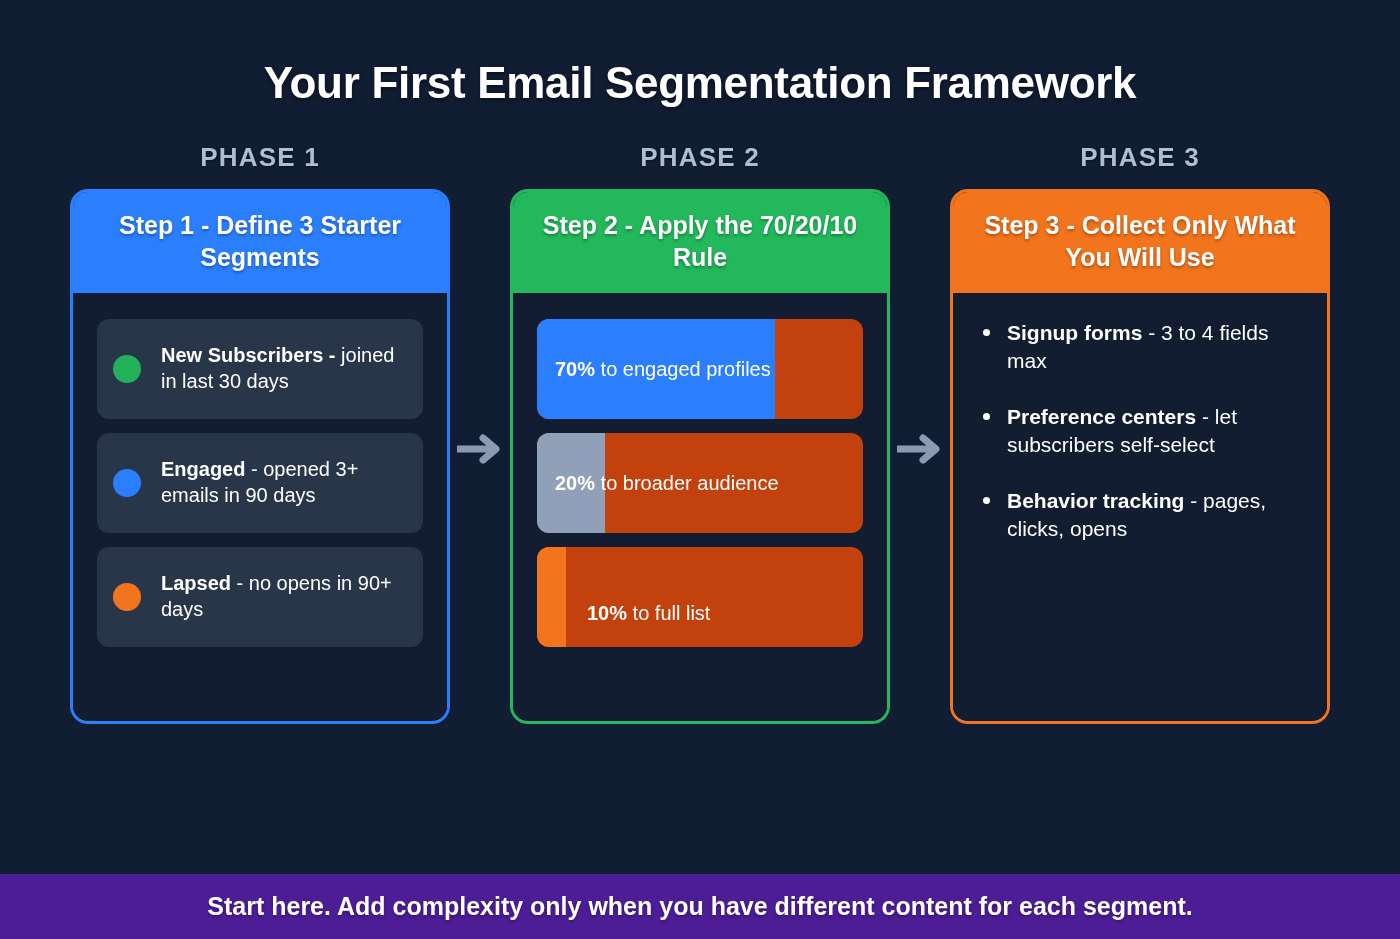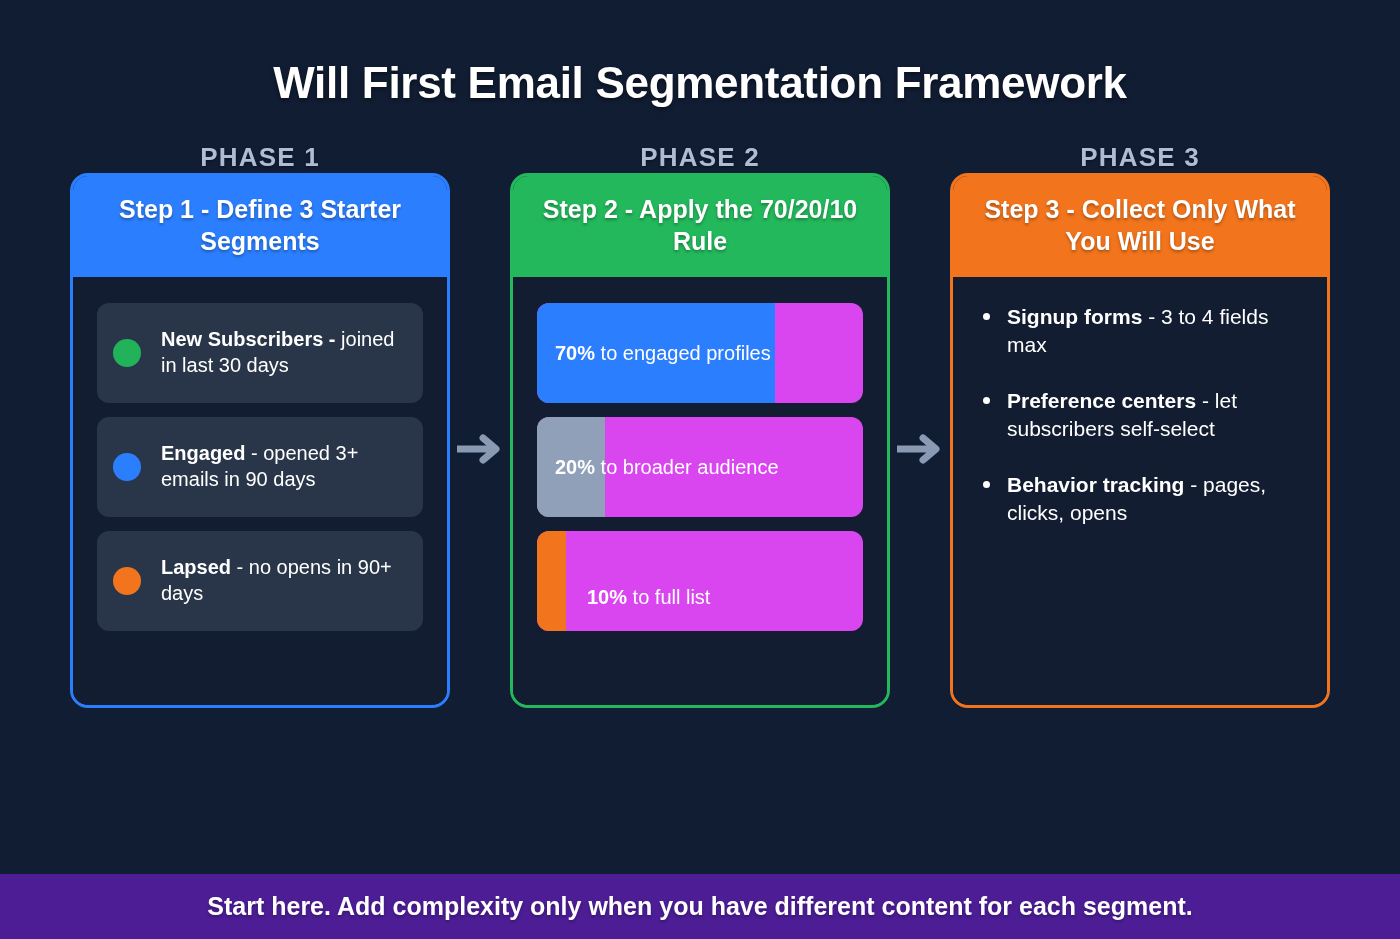--- a/index.html
+++ b/index.html
@@ -42,20 +42,21 @@
     width: 380px;
     flex: 0 0 380px;
   }
 
   .phase-label {
     text-align: center;
     font-size: 26px;
     font-weight: bold;
     letter-spacing: 1.2px;
     color: #aebdd3;
+    margin-bottom: 16px;
     text-shadow: 0 1px 3px rgba(0,0,0,0.4);
   }
 
   .card {
     border-radius: 18px;
     overflow: hidden;
     background: #131d31;
     border: 3px solid transparent;
     height: 535px;
     display: flex;
@@ -115,21 +116,21 @@
   }
   .seg-text b { font-weight: bold; }
 
   
   .bar-list { display: flex; flex-direction: column; gap: 14px; }
 
   .bar-row {
     position: relative;
     height: 100px;
     border-radius: 12px;
-    background: #d946ef;
+    background: #c2410c;
     overflow: hidden;
     display: flex;
     align-items: center;
   }
 
   .bar-fill {
     position: absolute;
     left: 0; top: 0; bottom: 0;
     z-index: 1;
   }
@@ -201,21 +202,21 @@
     color: #ffffff;
     text-shadow: 0 2px 3px rgba(0,0,0,0.25);
     text-align: center;
   }
 </style>
 </head>
 <body>
 
 <div>
 
-  <h1 class="title">Will First Email Segmentation Framework</h1>
+  <h1 class="title">Your First Email Segmentation Framework</h1>
 
   <div class="board">
 
     <div class="column">
       <div class="phase-label">PHASE 1</div>
       <div class="card blue">
         <div class="card-header">Step 1 - Define 3 Starter Segments</div>
         <div class="card-body">
           <div class="seg-list">
 

